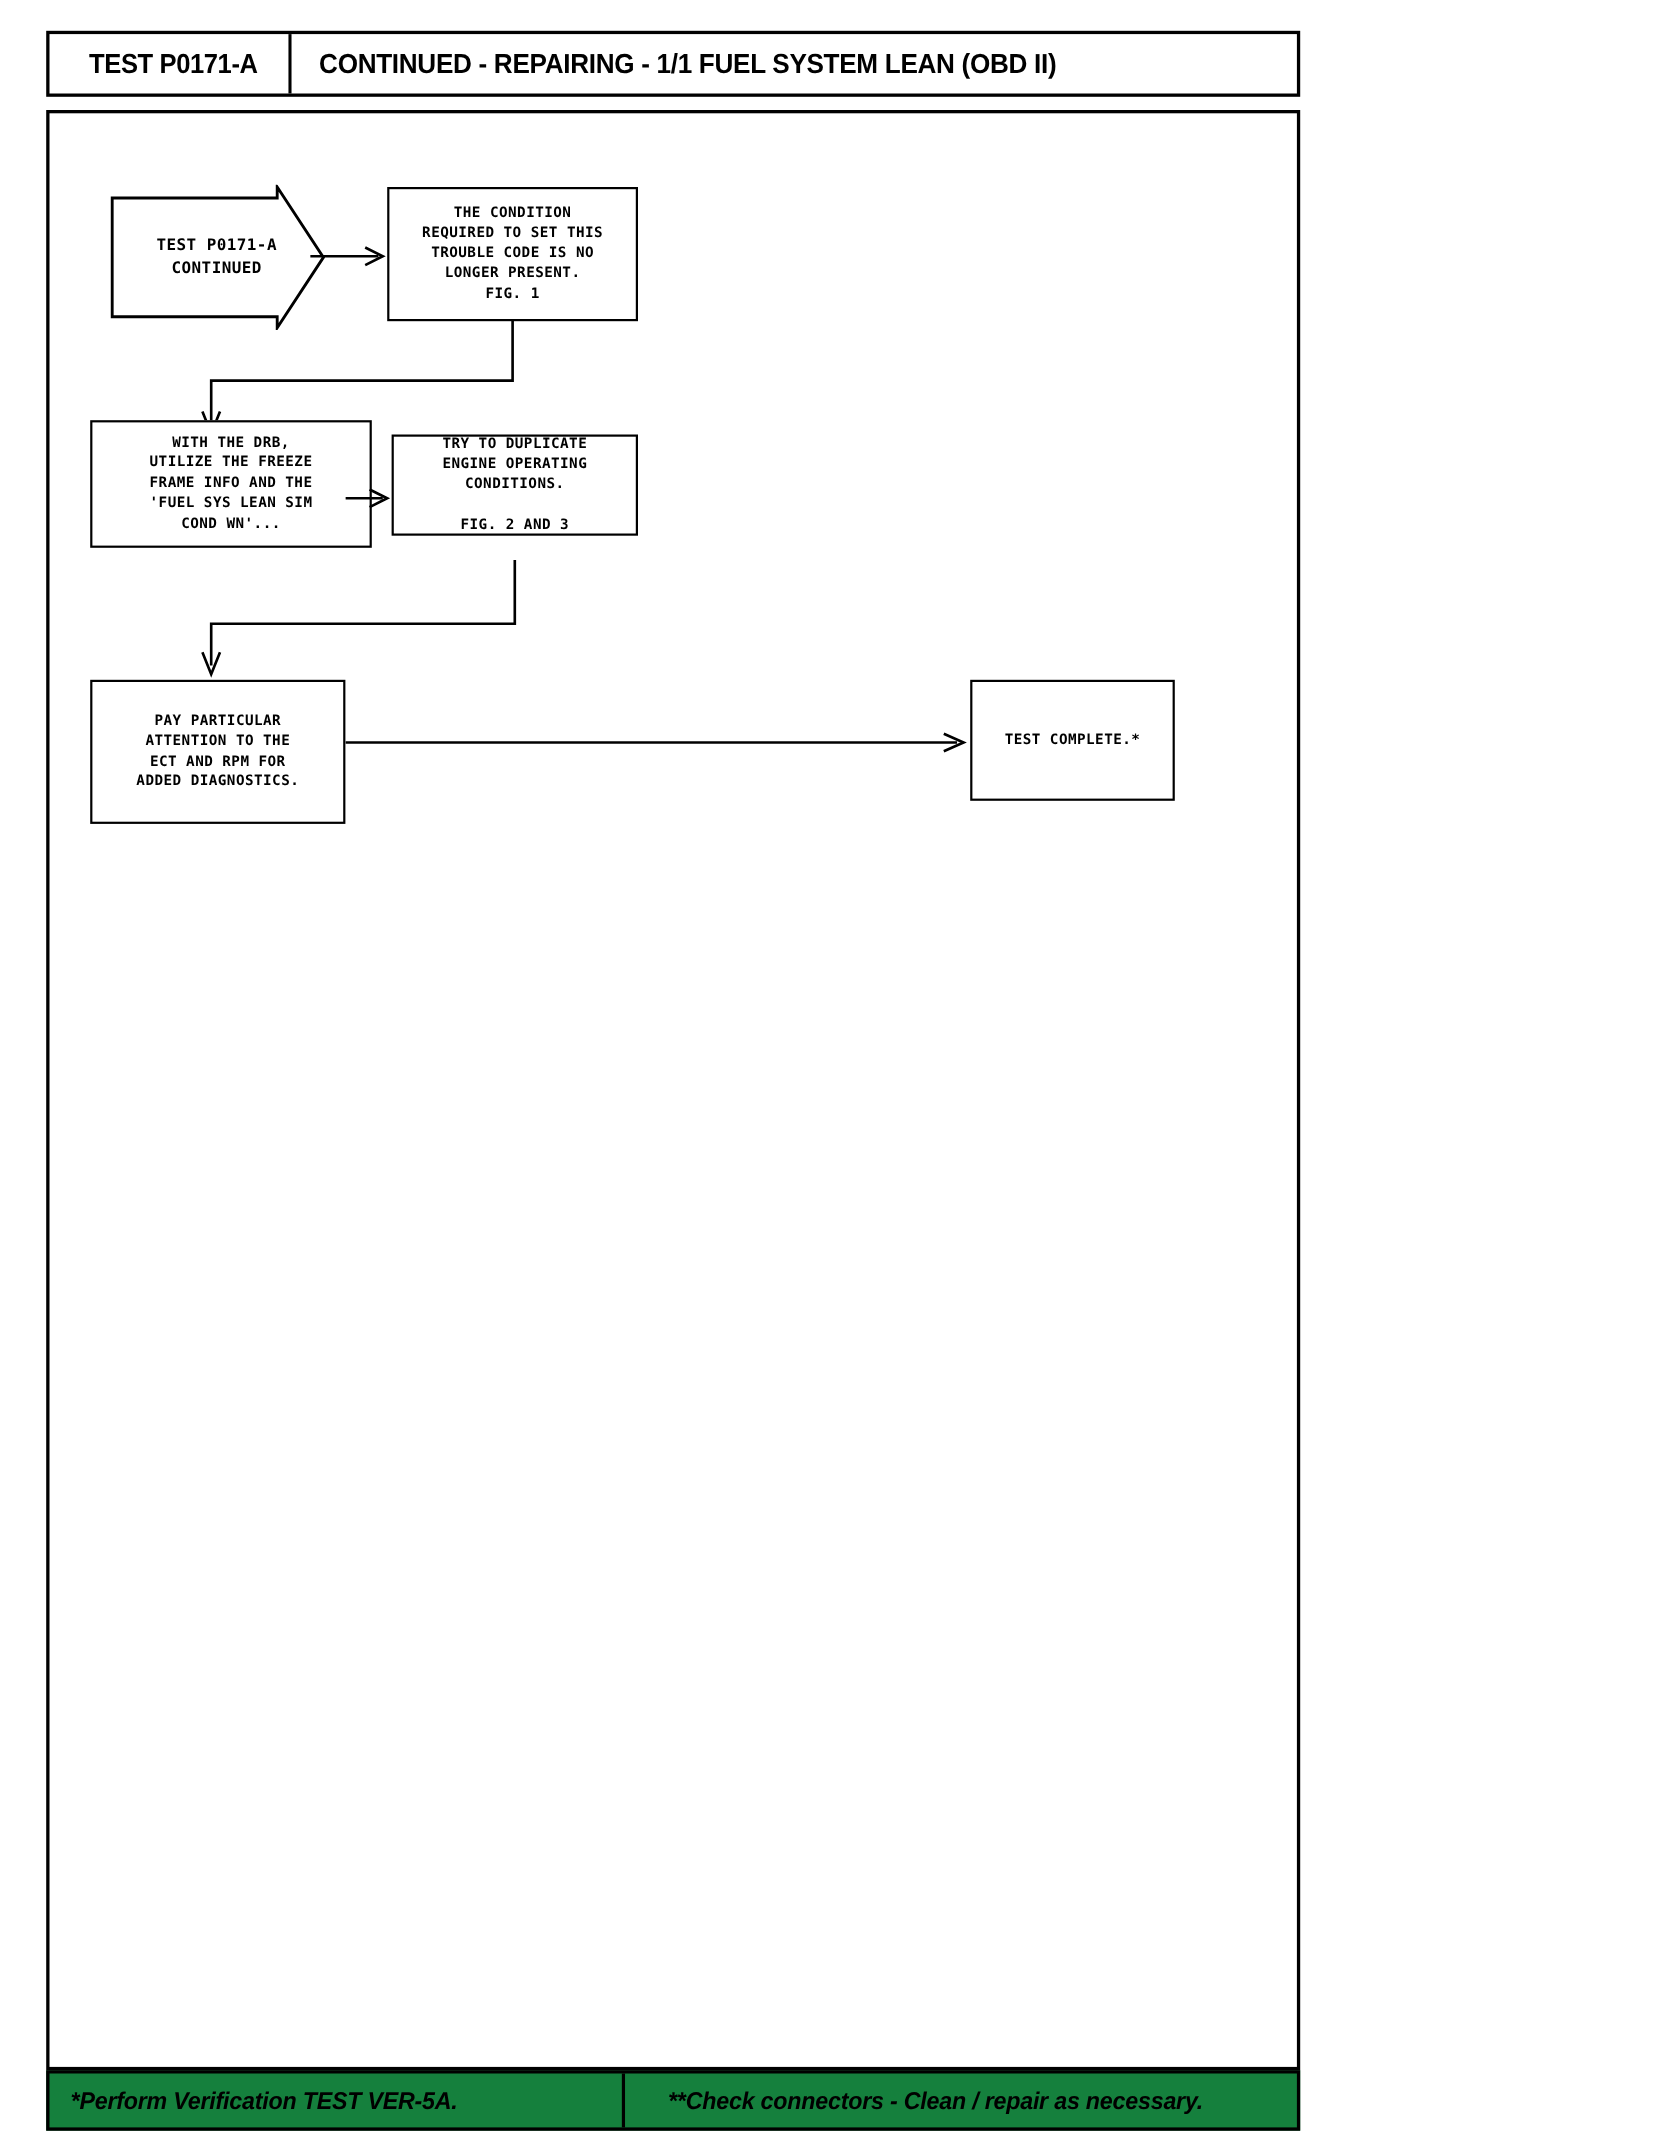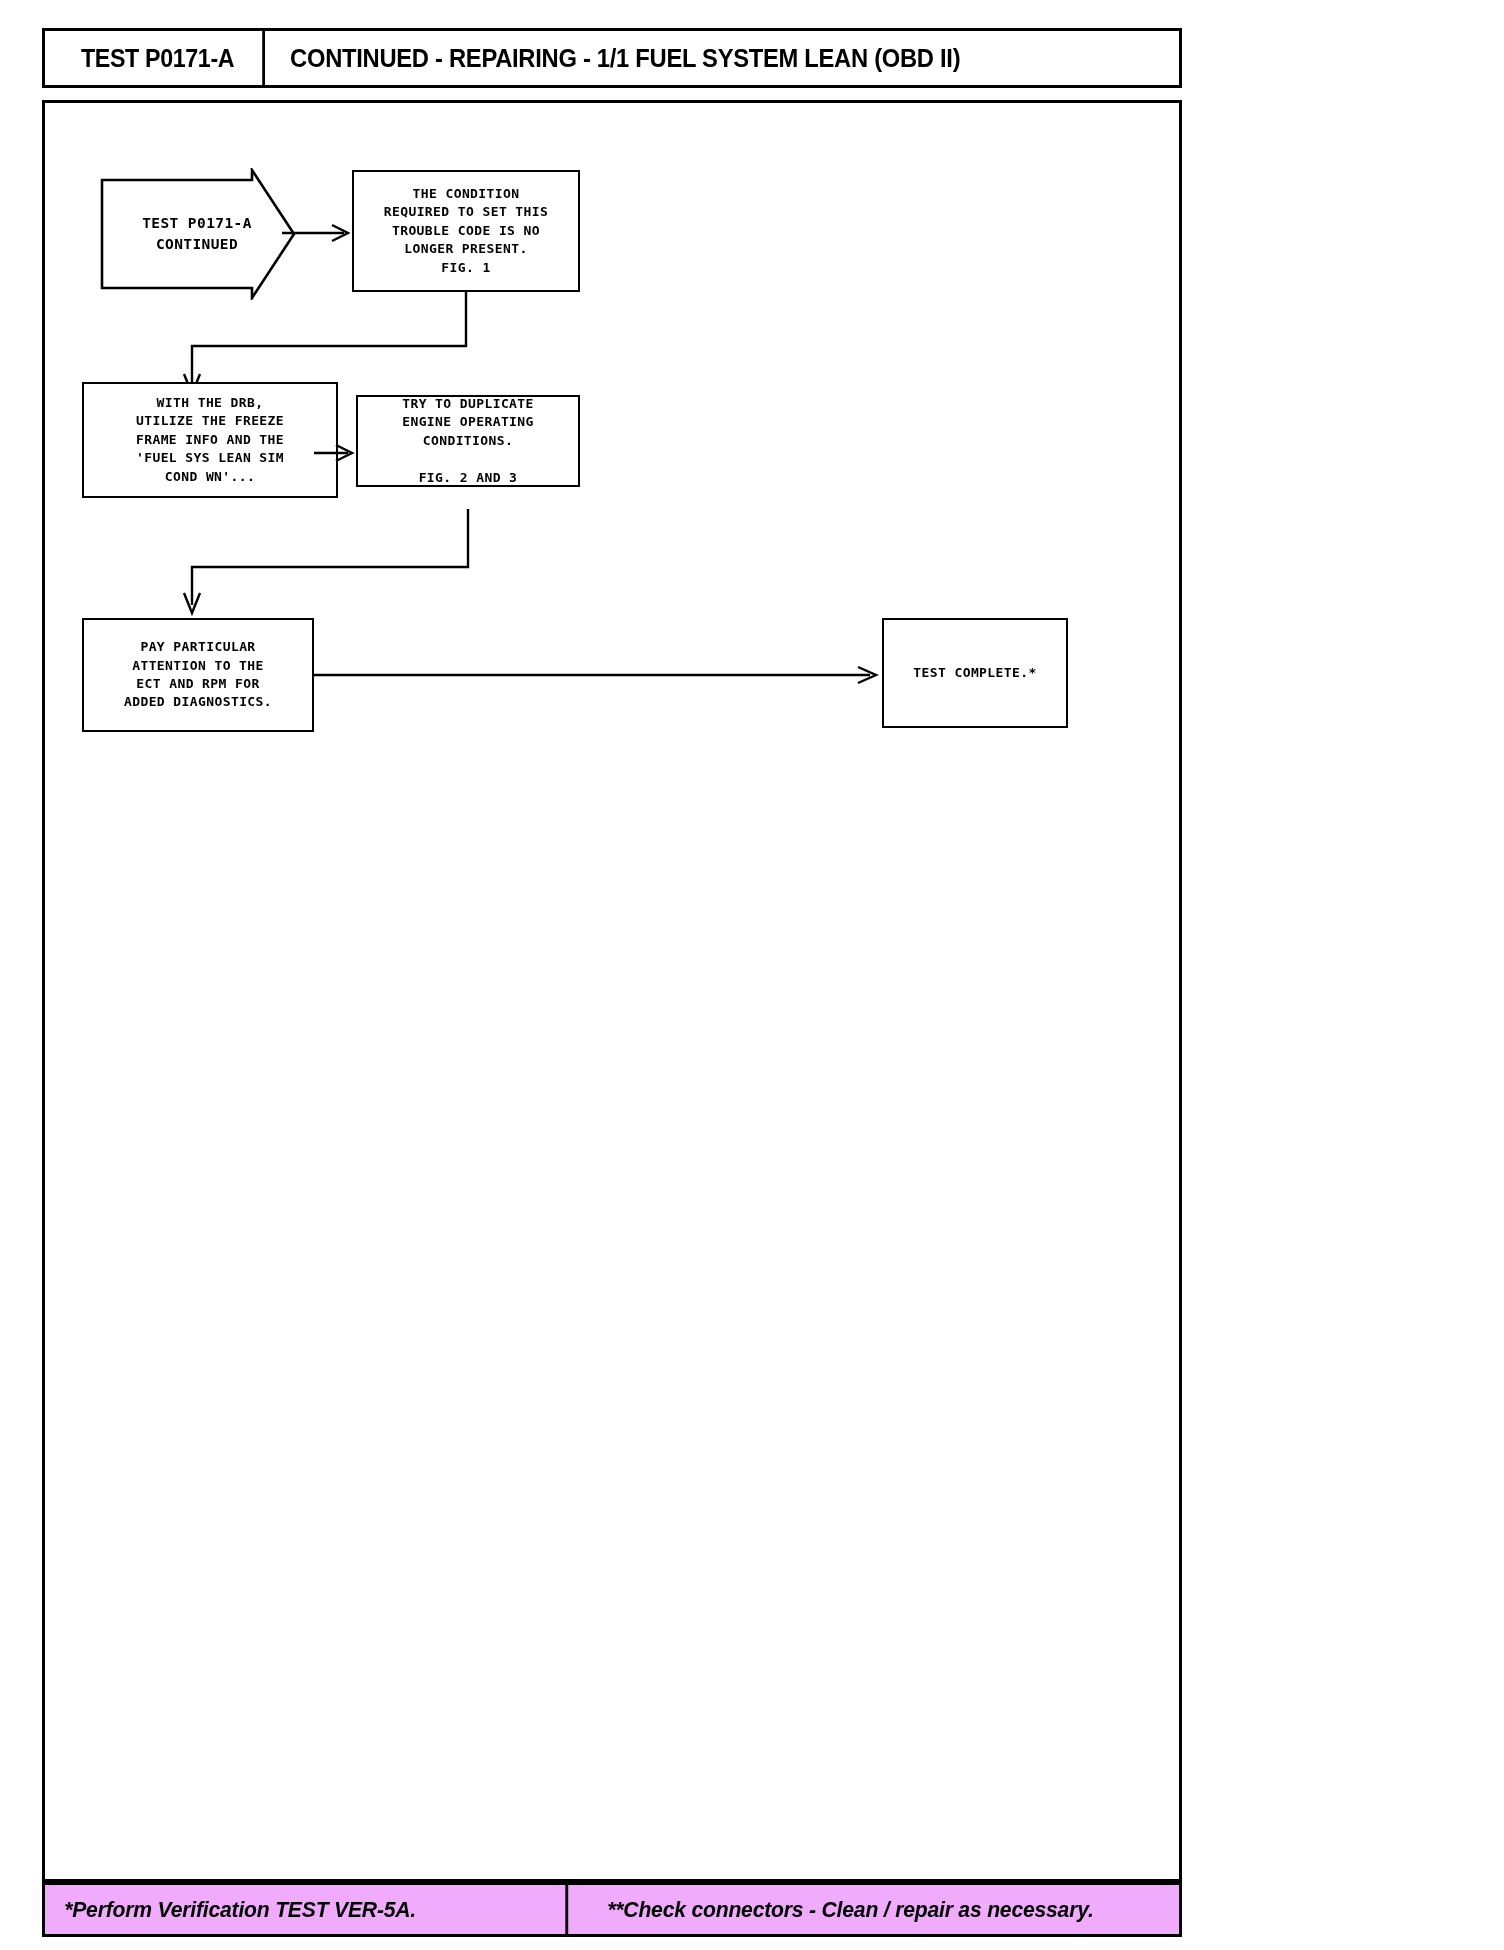--- a/index.html
+++ b/index.html
@@ -76,21 +76,21 @@
 
   
   .footer-bar {
     position: absolute;
     left: 42px;
     top: 1882px;
     width: 1140px;
     height: 55px;
     border: 3px solid #000;
     box-sizing: border-box;
-    background: #f0abfc;
+    background: #15803d;
     display: flex;
     align-items: stretch;
   }
   .footer-left {
     width: 545px;
     border-right: 3px solid #000;
     box-sizing: border-box;
     display: flex;
     align-items: center;
     padding-left: 20px;
@@ -228,21 +228,21 @@
 
 FIG. 2 AND 3</div>
 
     <div class="conn" style="left:180px; top:509px;">
       <svg width="300" height="115" viewBox="0 0 300 115">
         <polyline points="288,0 288,58 12,58 12,96" fill="none" stroke="#000" stroke-width="2.4" stroke-linejoin="miter"></polyline>
         <polyline points="4,84 12,104 20,84" fill="none" stroke="#000" stroke-width="2.4"></polyline>
       </svg>
     </div>
 
-    <div class="node-box" style="left:82px; top:618px; width:232px; height:114px;">PAY PARTICULAR
+    <div class="node-box" style="left:82px; top:618px; width:232px; height:131px;">PAY PARTICULAR
 ATTENTION TO THE
 ECT AND RPM FOR
 ADDED DIAGNOSTICS.</div>
 
     <div class="conn" style="left:314px; top:664px;">
       <svg width="570" height="22" viewBox="0 0 570 22">
         <line x1="0" y1="11" x2="556" y2="11" stroke="#000" stroke-width="2.4"></line>
         <polyline points="544,3 562,11 544,19" fill="none" stroke="#000" stroke-width="2.4"></polyline>
       </svg>
     </div>

